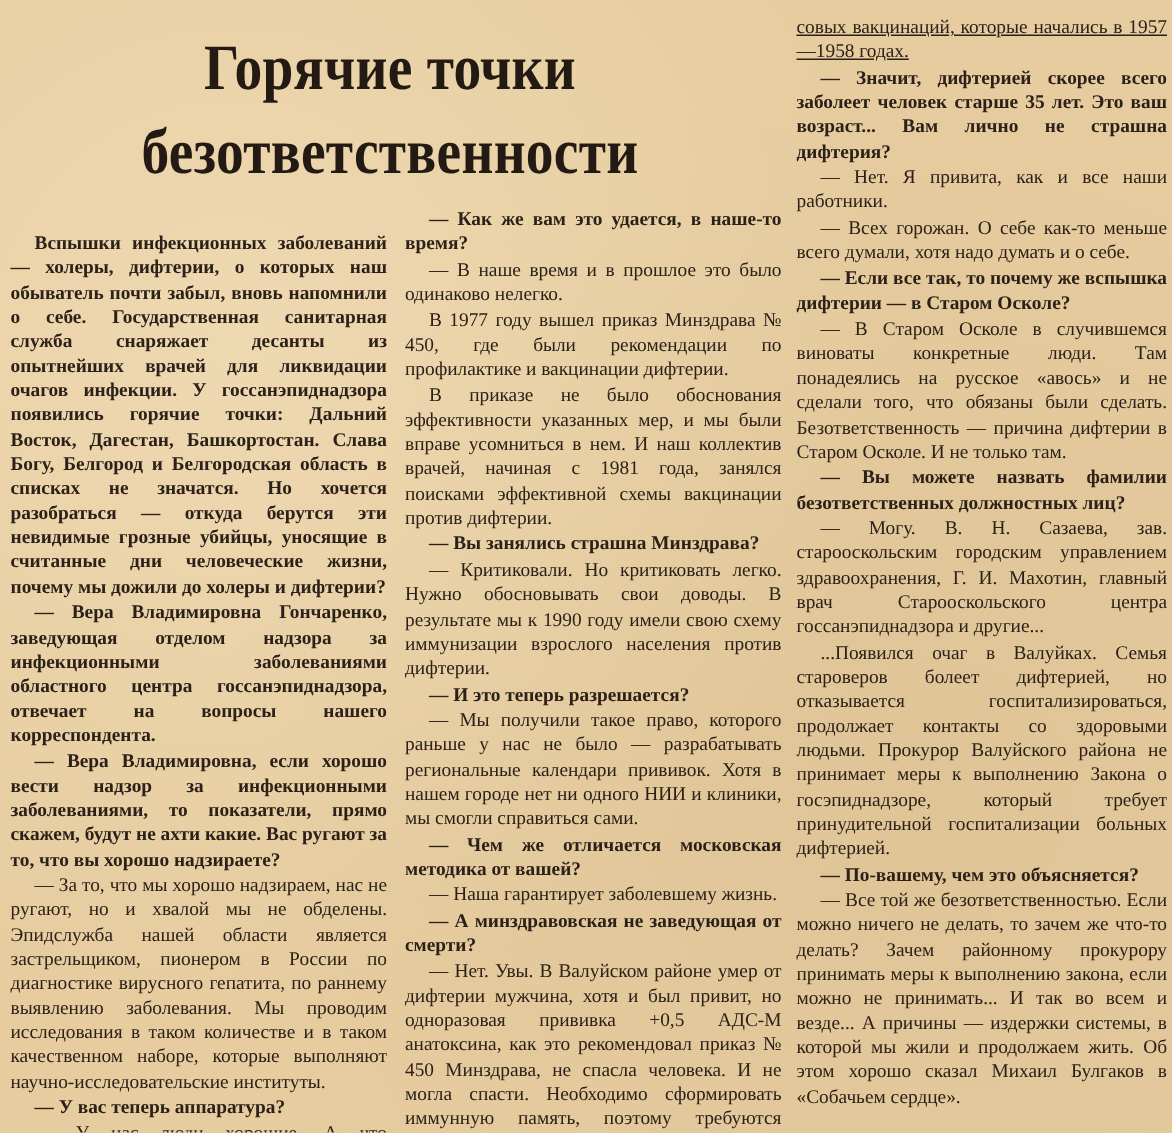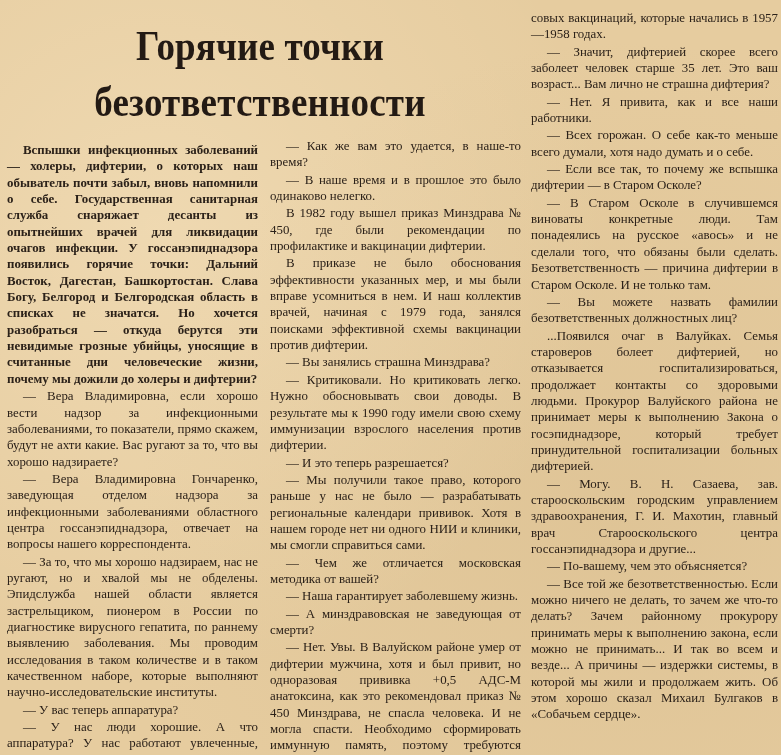--- a/index.html
+++ b/index.html
@@ -25,59 +25,59 @@
     position: absolute; top: 0;
     font-family: "Liberation Serif", "DejaVu Serif", serif;
     font-size: 12.9px; line-height: 16.35px;
     text-align: justify; hyphens: manual;
     color: #2b2119;
   }
   #col1 { left: 7px; width: 251px; top: 142px; }
   #col2 { left: 270px; width: 251px; top: 138px; }
   #col3 { left: 531px; width: 247px; top: 10px; }
   .col p { margin: 0 0 1px 0; text-indent: 16px; }
-  .col p.cont { text-indent: 0; }
-  .col p.bold, .col .b { font-weight: normal; }
-  .col p.lead { font-weight: bold; }
+  .col p.cont { text-indent: 0; text-decoration: underline; }
+  .col p.bold, .col .b { font-weight: bold; }
+  .col p.lead { font-weight: bold; margin-top: 12px; }
 </style>
 </head>
 <body>
 
 <div class="title">
   <div>Горячие точки</div>
   <div>безответственности</div>
 </div>
 
 <div class="col" id="col1">
     <p class="lead">Вспышки инфекционных заболеваний — холеры, дифтерии, о которых наш обыватель почти забыл, вновь напомнили о себе. Государственная санитарная служба снаряжает десанты из опытнейших врачей для ликвидации очагов инфекции. У госсанэпиднадзора появились горячие точки: Дальний Восток, Дагестан, Башкортостан. Слава Богу, Белгород и Белгородская область в списках не значатся. Но хочется разобраться — откуда берутся эти невидимые грозные убийцы, уносящие в считанные дни человеческие жизни, почему мы дожили до холеры и дифтерии?</p>
+    <p class="bold">— Вера Владимировна Гончаренко, заведующая отделом надзора за инфекционными заболеваниями областного центра госсанэпиднадзора, отвечает на вопросы нашего корреспондента.</p>
     <p class="bold">— Вера Владимировна, если хорошо вести надзор за инфекционными заболеваниями, то показатели, прямо скажем, будут не ахти какие. Вас ругают за то, что вы хорошо надзираете?</p>
-    <p class="bold">— Вера Владимировна Гончаренко, заведующая отделом надзора за инфекционными заболеваниями областного центра госсанэпиднадзора, отвечает на вопросы нашего корреспондента.</p>
     <p class="normal">— За то, что мы хорошо надзираем, нас не ругают, но и хвалой мы не обделены. Эпидслужба нашей области является застрельщиком, пионером в России по диагностике вирусного гепатита, по раннему выявлению заболевания. Мы проводим исследования в таком количестве и в таком качественном наборе, которые выполняют научно-исследовательские институты.</p>
     <p class="bold">— У вас теперь аппаратура?</p>
     <p class="normal">— У нас люди хорошие. А что аппаратура? У нас работают увлеченные, творческие люди. Несмотря на экономические сложности жизни, мы стремимся держать марку.</p>
   </div>
 <div class="col" id="col2">
     <p class="bold">— Как же вам это удается, в наше-то время?</p>
     <p class="normal">— В наше время и в прошлое это было одинаково нелегко.</p>
-    <p class="normal">В 1982 году вышел приказ Минздрава № 450, где были рекомендации по профилактике и вакцинации дифтерии.</p>
-    <p class="normal">В приказе не было обоснования эффективности указанных мер, и мы были вправе усомниться в нем. И наш коллектив врачей, начиная с 1979 года, занялся поисками эффективной схемы вакцинации против дифтерии.</p>
+    <p class="normal">В 1977 году вышел приказ Минздрава № 450, где были рекомендации по профилактике и вакцинации дифтерии.</p>
+    <p class="normal">В приказе не было обоснования эффективности указанных мер, и мы были вправе усомниться в нем. И наш коллектив врачей, начиная с 1981 года, занялся поисками эффективной схемы вакцинации против дифтерии.</p>
     <p class="bold">— Вы занялись страшна Минздрава?</p>
     <p class="normal">— Критиковали. Но критиковать легко. Нужно обосновывать свои доводы. В результате мы к 1990 году имели свою схему иммунизации взрослого населения против дифтерии.</p>
     <p class="bold">— И это теперь разрешается?</p>
     <p class="normal">— Мы получили такое право, которого раньше у нас не было — разрабатывать региональные календари прививок. Хотя в нашем городе нет ни одного НИИ и клиники, мы смогли справиться сами.</p>
     <p class="bold">— Чем же отличается московская методика от вашей?</p>
     <p class="normal">— Наша гарантирует заболевшему жизнь.</p>
     <p class="bold">— А минздравовская не заведующая от смерти?</p>
     <p class="normal">— Нет. Увы. В Валуйском районе умер от дифтерии мужчина, хотя и был привит, но одноразовая прививка +0,5 АДС-М анатоксина, как это рекомендовал приказ № 450 Минздрава, не спасла человека. И не могла спасти. Необходимо сформировать иммунную память, поэтому требуются неоднократные прививки, особенно если человек родился до мас-</p>
   </div>
 <div class="col" id="col3">
 <p class="cont">совых вакцинаций, которые начались в 1957—1958 годах.</p>
     <p class="bold">— Значит, дифтерией скорее всего заболеет человек старше 35 лет. Это ваш возраст... Вам лично не страшна дифтерия?</p>
     <p class="normal">— Нет. Я привита, как и все наши работники.</p>
     <p class="normal">— Всех горожан. О себе как-то меньше всего думали, хотя надо думать и о себе.</p>
     <p class="bold">— Если все так, то почему же вспышка дифтерии — в Старом Осколе?</p>
     <p class="normal">— В Старом Осколе в случившемся виноваты конкретные люди. Там понадеялись на русское «авось» и не сделали того, что обязаны были сделать. Безответственность — причина дифтерии в Старом Осколе. И не только там.</p>
     <p class="bold">— Вы можете назвать фамилии безответственных должностных лиц?</p>
+    <p class="normal">— Могу. В. Н. Сазаева, зав. старооскольским городским управлением здравоохранения, Г. И. Махотин, главный врач Старооскольского центра госсанэпиднадзора и другие...</p>
     <p class="normal">...Появился очаг в Валуйках. Семья староверов болеет дифтерией, но отказывается госпитализироваться, продолжает контакты со здоровыми людьми. Прокурор Валуйского района не принимает меры к выполнению Закона о госэпиднадзоре, который требует принудительной госпитализации больных дифтерией.</p>
-    <p class="normal">— Могу. В. Н. Сазаева, зав. старооскольским городским управлением здравоохранения, Г. И. Махотин, главный врач Старооскольского центра госсанэпиднадзора и другие...</p>
     <p class="bold">— По-вашему, чем это объясняется?</p>
     <p class="normal">— Все той же безответственностью. Если можно ничего не делать, то зачем же что-то делать? Зачем районному прокурору принимать меры к выполнению закона, если можно не принимать... И так во всем и везде... А причины — издержки системы, в которой мы жили и продолжаем жить. Об этом хорошо сказал Михаил Булгаков в «Собачьем сердце».</p>
   </div>
 
 </body></html>

